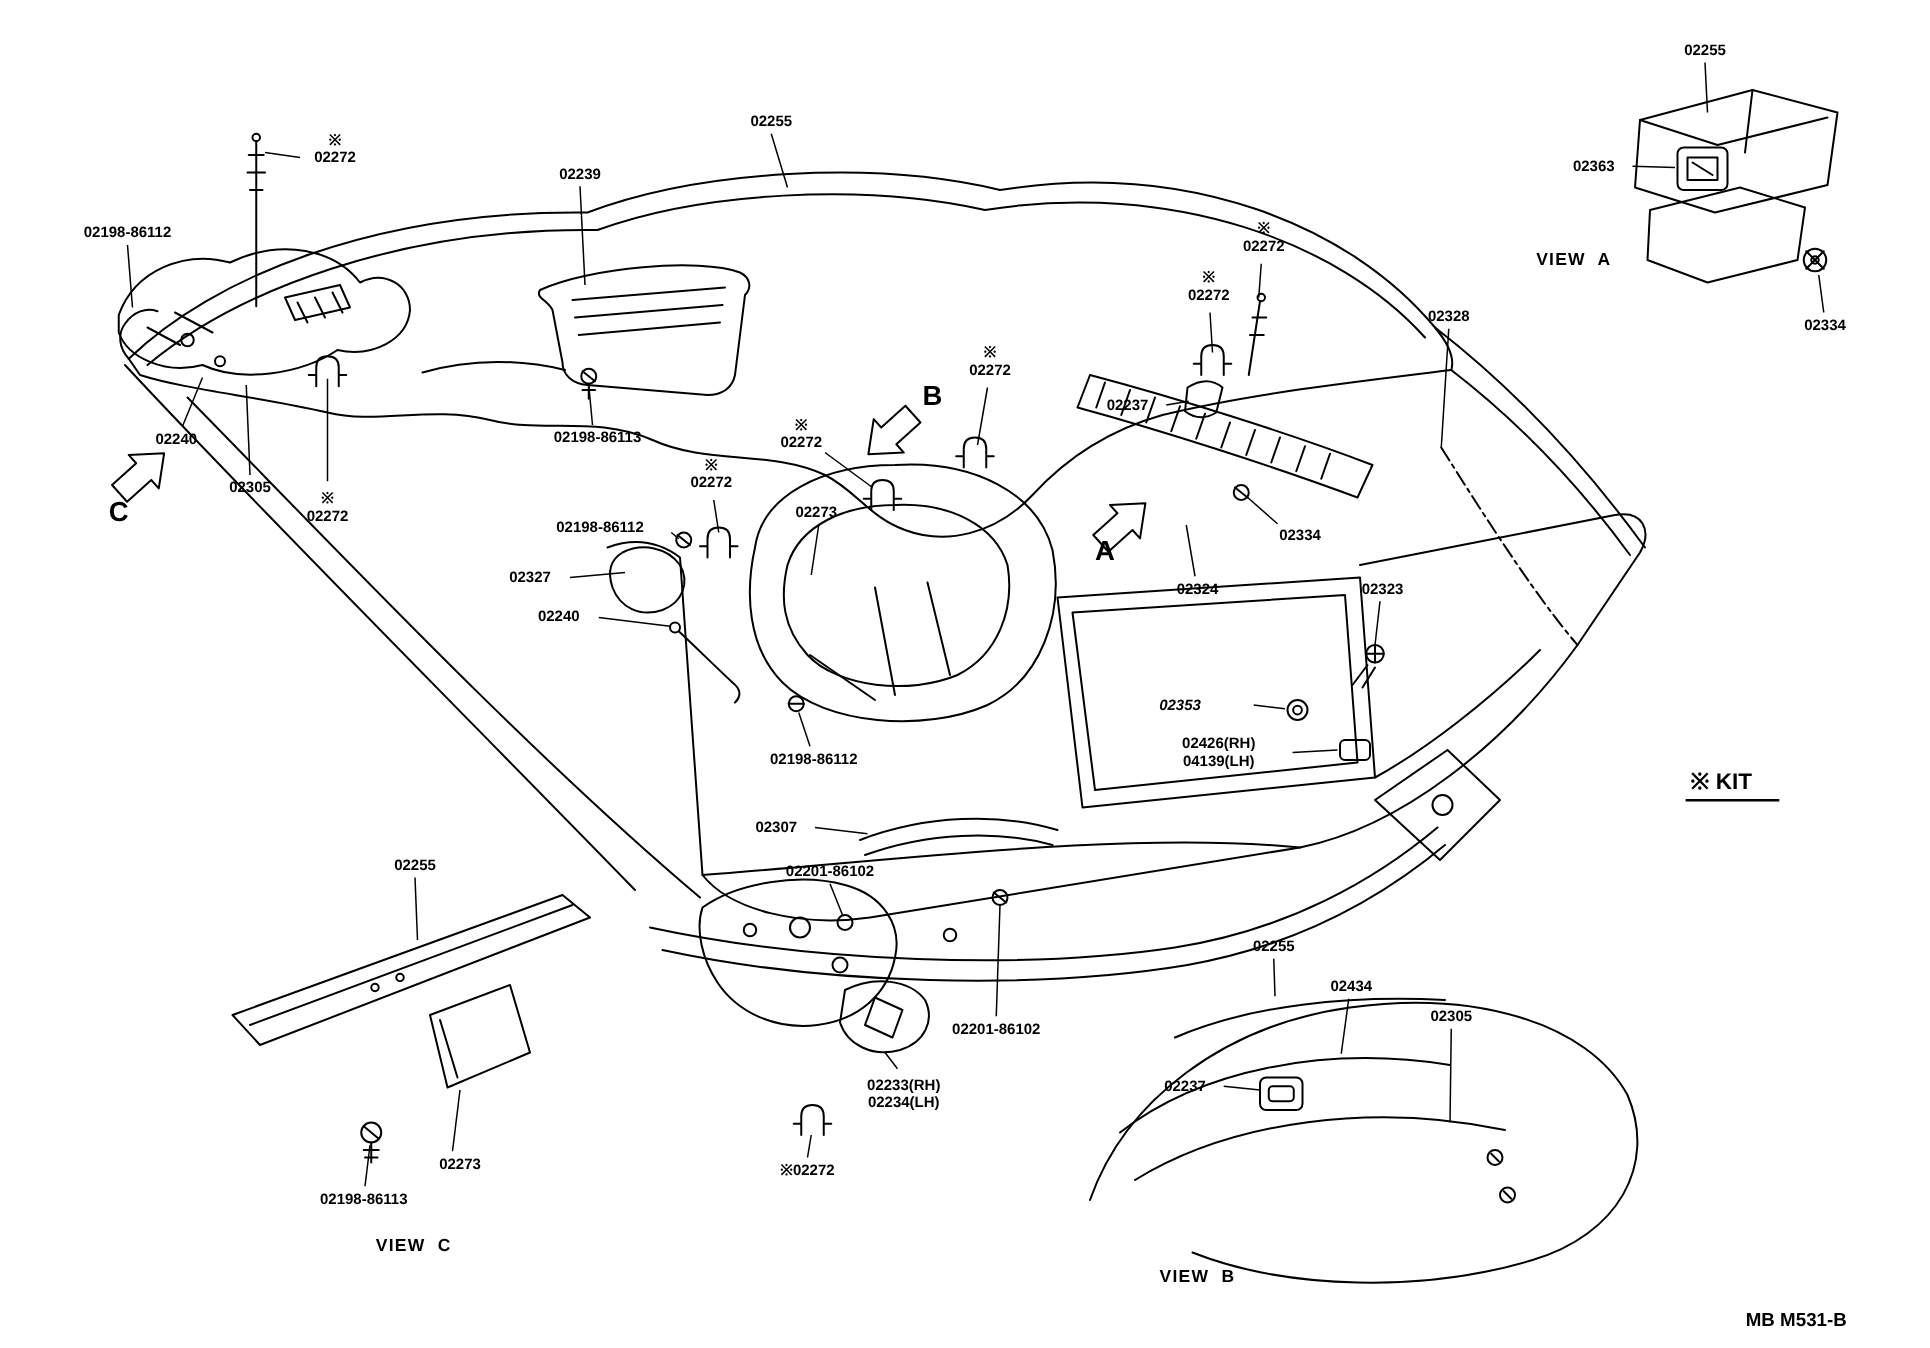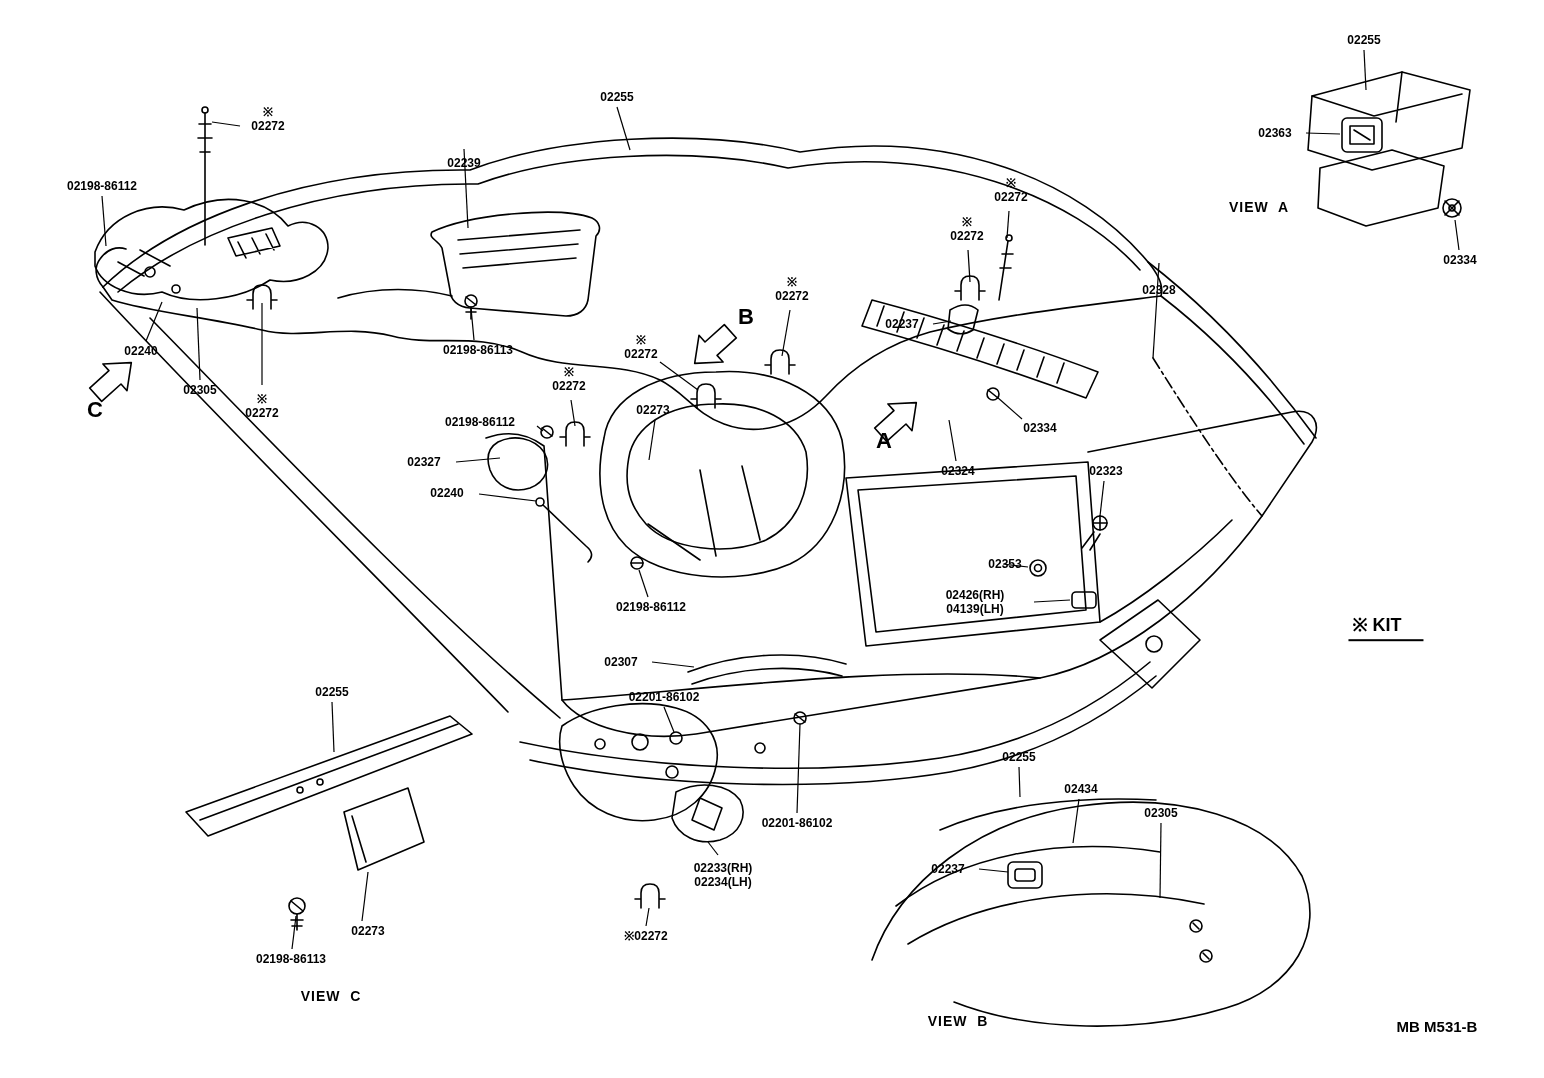--- a/index.html
+++ b/index.html
@@ -213,21 +213,21 @@
       <line x1="1364" y1="50" x2="1366" y2="90"></line>
       <line x1="1306" y1="133" x2="1340" y2="134"></line>
       <line x1="1459" y1="250" x2="1455" y2="220"></line>
     </svg>
 
   <div id="label-layer">
       <div class="lbl part" style="left: 617px; top: 97px;">02255</div>
       <div class="lbl part" style="left: 268px; top: 119px;">※
 02272</div>
       <div class="lbl part" style="left: 102px; top: 186px;">02198-86112</div>
-      <div class="lbl part" style="left: 464px; top: 139px; margin-top: 24px;">02239</div>
+      <div class="lbl part" style="left: 464px; top: 139px;">02239</div>
       <div class="lbl part" style="left: 141px; top: 351px;">02240</div>
       <div class="lbl part" style="left: 200px; top: 390px;">02305</div>
       <div class="lbl part" style="left: 262px; top: 406px;">※
 02272</div>
       <div class="lbl part" style="left: 478px; top: 350px;">02198-86113</div>
       <div class="lbl part" style="left: 569px; top: 379px;">※
 02272</div>
       <div class="lbl part" style="left: 480px; top: 422px;">02198-86112</div>
       <div class="lbl part" style="left: 424px; top: 462px;">02327</div>
       <div class="lbl part" style="left: 447px; top: 493px;">02240</div>
@@ -235,26 +235,26 @@
       <div class="lbl part" style="left: 641px; top: 347px;">※
 02272</div>
       <div class="lbl direction" style="left: 746px; top: 317px;">B</div>
       <div class="lbl part" style="left: 792px; top: 289px;">※
 02272</div>
       <div class="lbl part" style="left: 1011px; top: 190px;">※
 02272</div>
       <div class="lbl part" style="left: 967px; top: 229px;">※
 02272</div>
       <div class="lbl part" style="left: 902px; top: 324px;">02237</div>
-      <div class="lbl part" style="left: 1159px; top: 253px; margin-top: 37px;">02328</div>
+      <div class="lbl part" style="left: 1159px; top: 253px;">02328</div>
       <div class="lbl direction" style="left: 884px; top: 441px;">A</div>
       <div class="lbl part" style="left: 1040px; top: 428px;">02334</div>
       <div class="lbl part" style="left: 958px; top: 471px;">02324</div>
       <div class="lbl part" style="left: 1106px; top: 471px;">02323</div>
-      <div class="lbl part" style="left: 1005px; top: 564px;">02353</div>
+      <div class="lbl part" style="left: 944px; top: 564px; font-style: italic;">02353</div>
       <div class="lbl part" style="left: 975px; top: 602px;">02426(RH)
 04139(LH)</div>
       <div class="lbl part" style="left: 651px; top: 607px;">02198-86112</div>
       <div class="lbl part" style="left: 621px; top: 662px;">02307</div>
       <div class="lbl part" style="left: 664px; top: 697px;">02201-86102</div>
       <div class="lbl part" style="left: 797px; top: 823px;">02201-86102</div>
       <div class="lbl part" style="left: 723px; top: 875px;">02233(RH)
 02234(LH)</div>
       <div class="lbl part" style="left: 646px; top: 936px;">※02272</div>
       <div class="lbl part" style="left: 332px; top: 692px;">02255</div>
@@ -264,17 +264,17 @@
       <div class="lbl part" style="left: 1019px; top: 757px;">02255</div>
       <div class="lbl part" style="left: 1081px; top: 789px;">02434</div>
       <div class="lbl part" style="left: 1161px; top: 813px;">02305</div>
       <div class="lbl part" style="left: 948px; top: 869px;">02237</div>
       <div class="lbl view" style="left: 958px; top: 1021px;">VIEW  B</div>
       <div class="lbl part" style="left: 1364px; top: 40px;">02255</div>
       <div class="lbl part" style="left: 1275px; top: 133px;">02363</div>
       <div class="lbl view" style="left: 1259px; top: 207px;">VIEW  A</div>
       <div class="lbl part" style="left: 1460px; top: 260px;">02334</div>
       <div class="lbl kit" style="left: 1386px; top: 628px;">※ KIT</div>
-      <div class="lbl footer" style="left: 1437px; top: 1027px;">MB M531-B</div>
+      <div class="lbl footer" style="left: 1437px; top: 1057px;">MB M531-B</div>
       <div class="lbl direction" style="left: 95px; top: 410px;">C</div>
     </div>
 
 </div>
 
 </body></html>

